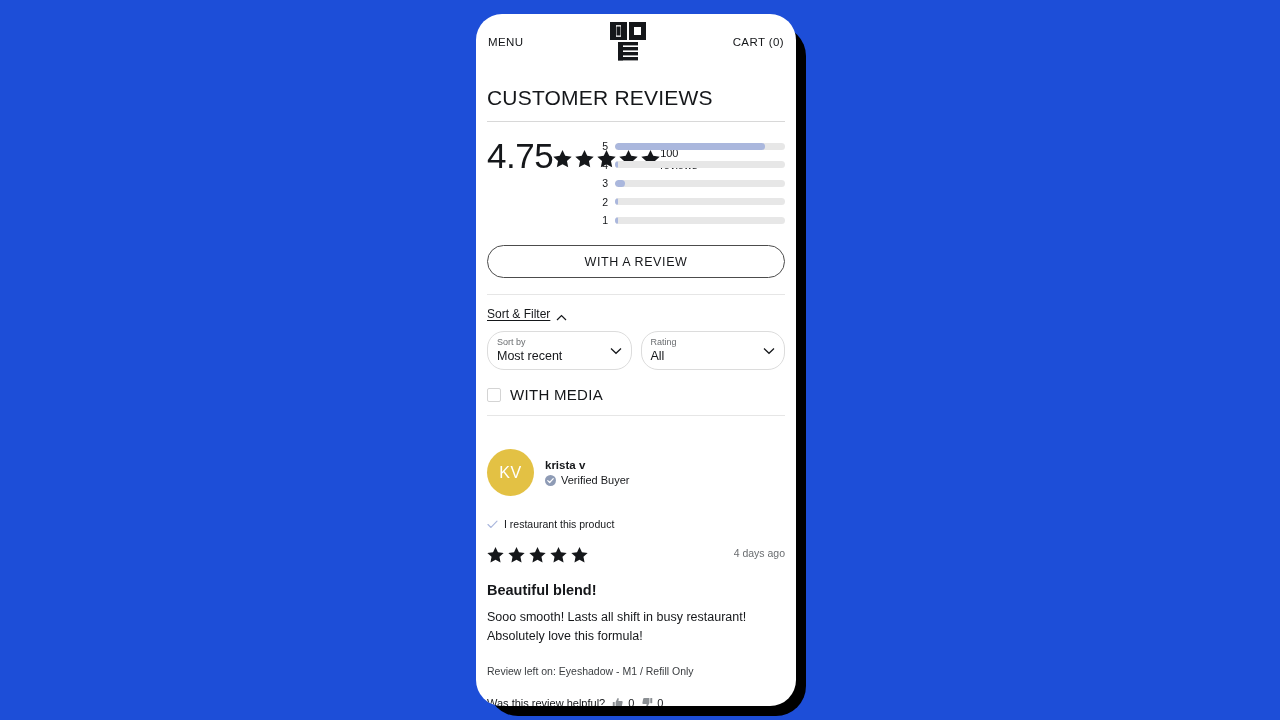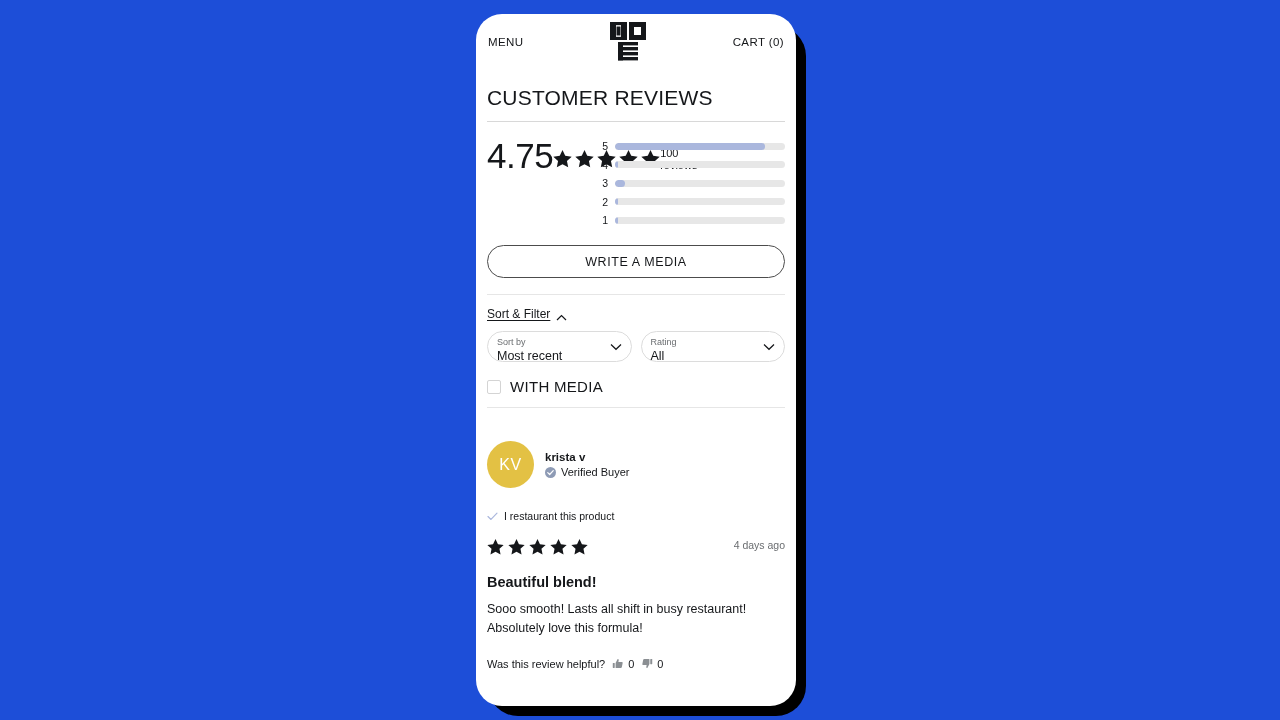--- a/index.html
+++ b/index.html
@@ -169,21 +169,21 @@
   }
   .chev-up { display: block; }
 
   .selects {
     display: flex;
     gap: 9px;
   }
   .select-box {
     position: relative;
     flex: 1 1 0;
-    height: 31px;
+    height: 39px;
     border: 1px solid #dcdcdc;
     border-radius: 17px;
     background: #ffffff;
     padding: 5px 24px 0 9px;
     cursor: pointer;
   }
   .select-caption {
     font-size: 9px;
     color: #6a6d70;
     line-height: 1.25;
@@ -396,21 +396,21 @@
           </div>
           <div class="hist-row">
             <div class="hist-label">1</div>
             <div class="hist-track">
               <div class="hist-fill" style="width: 1%;"></div>
             </div>
           </div>
         </div>
       </div>
 
-      <button class="write-review">WRITE A MEDIA</button>
+      <button class="write-review">WITH A REVIEW</button>
 
       <div class="rule-soft"></div>
 
       <div class="sortfilter-head">
         <span class="sortfilter-label">Sort &amp; Filter</span>
         <svg class="chev-up" width="11" height="7" viewBox="0 0 11 7">
           <path d="M1 6 L5.5 1.5 L10 6" fill="none" stroke="#15171a" stroke-width="1.2"></path>
         </svg>
       </div>
 
@@ -476,20 +476,21 @@
               </svg>
             <svg width="17" height="16" viewBox="0 0 20 19">
                 <path fill="#15171a" d="M10 0l2.9 6.2 6.8.8-5 4.6 1.3 6.7L10 15l-6 3.3 1.3-6.7-5-4.6 6.8-.8z"></path>
               </svg>
           </div>
           <div class="review-date">4 days ago</div>
         </div>
 
         <div class="review-title">Beautiful blend!</div>
         <div class="review-body">Sooo smooth! Lasts all shift in busy restaurant! Absolutely love this formula!</div>
+        <div class="review-product">Review left on: Eyeshadow - M1 / Refill Only</div>
 
         <div class="helpful-row">
           <span>Was this review helpful?</span>
           <span class="helpful-btn">
             <svg width="12" height="12" viewBox="0 0 14 14">
               <path fill="#8b8f93" d="M4.2 5.9 L6.6 1.2 C7.5 1.2 8 1.9 7.8 2.8 L7.4 4.7 L11.4 4.7 C12.1 4.7 12.6 5.3 12.4 6 L11.5 10.6 C11.4 11.3 10.9 11.7 10.3 11.7 L4.2 11.7 Z"></path>
               <rect x="0.9" y="5.7" width="2.3" height="6" rx="0.5" fill="#8b8f93"></rect>
             </svg>
             <span class="helpful-count">0</span>
           </span>

